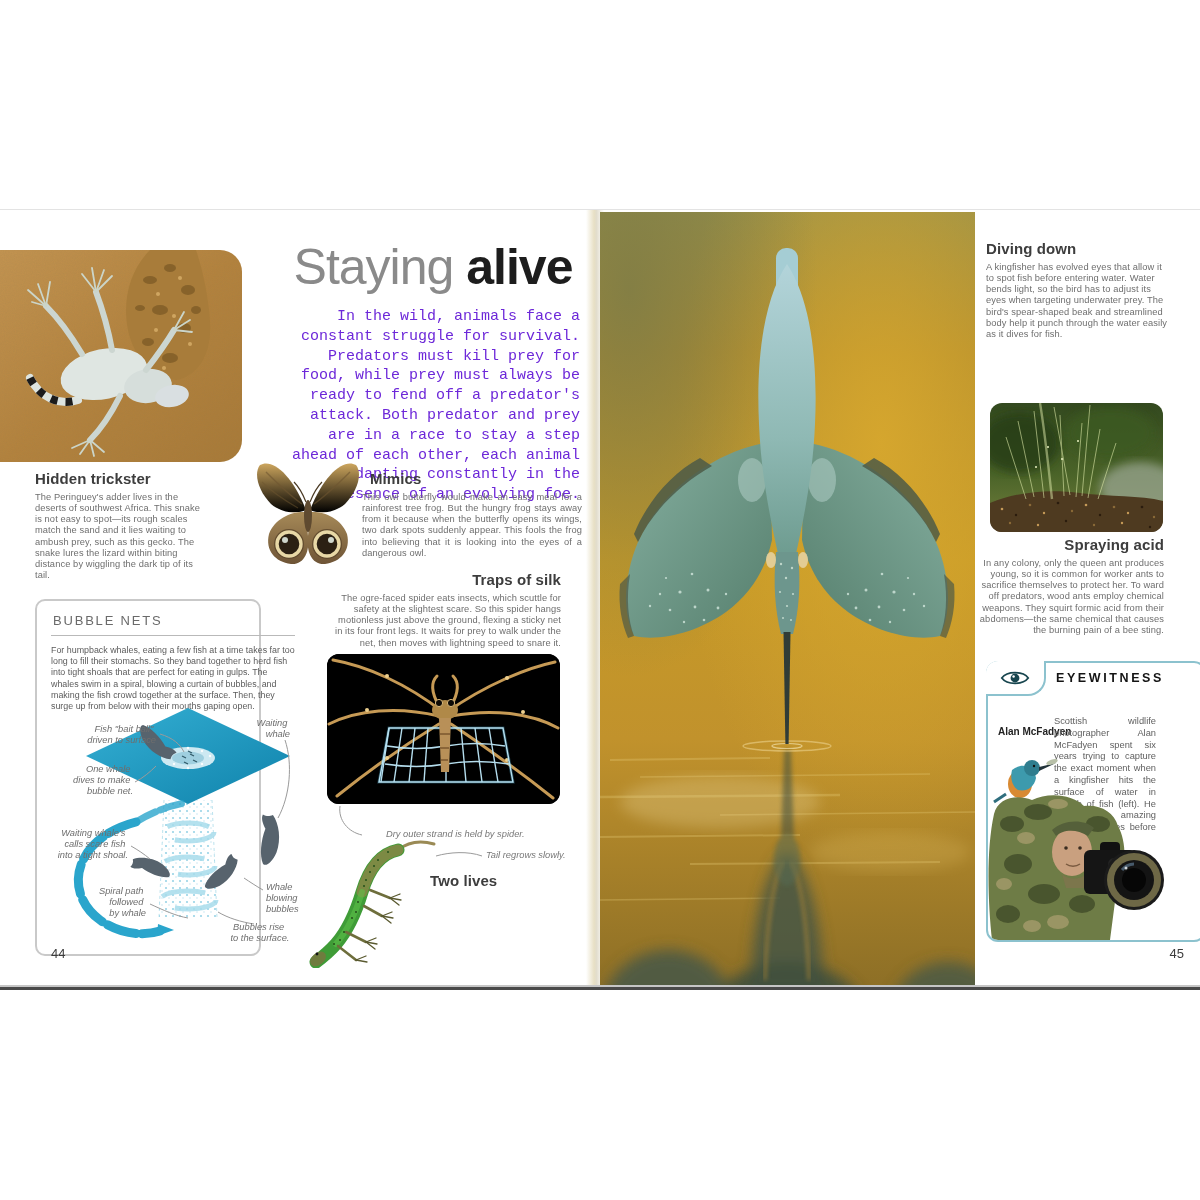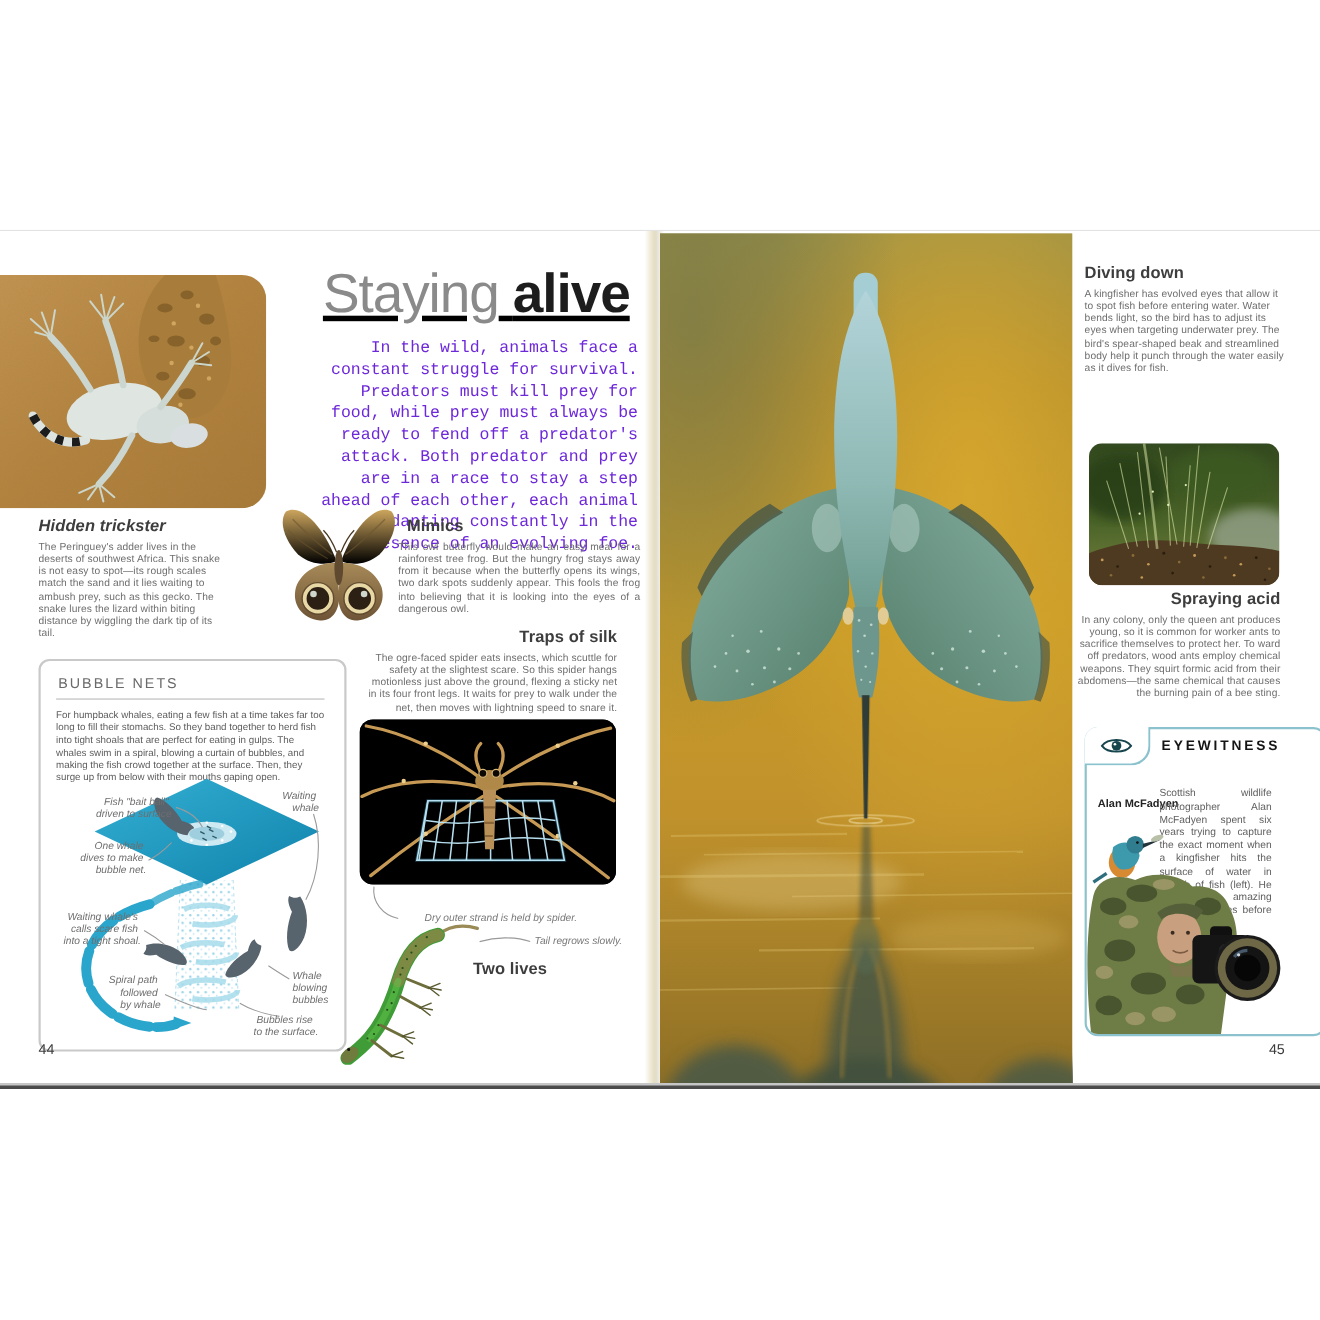--- a/index.html
+++ b/index.html
@@ -13,31 +13,31 @@
   .gutter{left:586px;top:210px;width:18px;height:777px;
           background:linear-gradient(to right,rgba(255,255,255,0),rgba(208,192,138,.5) 45%,rgba(150,132,72,.28) 58%,rgba(255,255,255,0));}
   
   .title{left:283px;top:242px;width:300px;text-align:center;font-size:50px;line-height:1;letter-spacing:-1px;white-space:nowrap;}
   .title .w1{color:#8a8a8a;font-weight:normal;}
   .title .w2{color:#1d1d1d;font-weight:bold;}
   .intro{left:288px;top:307px;width:292px;text-align:right;font-size:15px;line-height:1.32;color:#6d28d9;font-family:Liberation Mono, monospace;}
   .sec-h{font-size:15px;font-weight:bold;color:#3d3d3d;letter-spacing:.1px;}
   .b{font-size:9.3px;line-height:1.2;color:#6e6e6e;letter-spacing:.1px;}
   .cap{font-style:italic;font-size:9.3px;color:#787878;line-height:1.2;}
-  .pagenum{font-size:13px;color:#3c3c3c;}
+  .pagenum{font-size:13px;color:#3c3c3c;margin-left:16px;}
   
   .photo{overflow:hidden;display:block;}
   .gecko{left:0;top:250px;width:242px;height:212px;border-radius:0 22px 22px 0;}
   .butterfly{left:252px;top:452px;width:112px;height:118px;}
   .spider{left:327px;top:654px;width:233px;height:150px;border-radius:12px;background:#000;}
   .skink{left:308px;top:820px;width:132px;height:148px;}
   .kingfisher{left:600px;top:212px;width:375px;height:775px;}
   .ants{left:990px;top:403px;width:173px;height:129px;border-radius:12px;}
   
-  .bbox{left:35px;top:599px;width:280px;height:357px;border:2px solid #c9c9c9;border-radius:10px;background:#fff;box-sizing:border-box;}
+  .bbox{left:35px;top:599px;width:226px;height:357px;border:2px solid #c9c9c9;border-radius:10px;background:#fff;box-sizing:border-box;}
   .bbox-h{position:absolute;left:16px;top:12px;font-size:13px;letter-spacing:1.8px;color:#6a6a6a;}
   .bbox-hr{position:absolute;left:14px;top:34px;width:244px;height:1px;background:#b9b9b9;}
   .bbox-b{position:absolute;left:14px;top:44px;width:246px;font-size:8.9px;line-height:1.26;color:#5c5c5c;text-align:left;}
   .bdiag{position:absolute;left:1px;bottom:4px;width:270px;height:246px;}
   .dg-label{font-style:italic;font-size:9.3px;fill:#6e6e6e;}
   
   .ew{left:986px;top:661px;width:220px;height:281px;border:2px solid #8cc2ce;border-radius:12px;background:#fff;box-sizing:border-box;}
   .ew-tab{position:absolute;left:-2px;top:-2px;width:58px;height:33px;background:#fff;border-right:2px solid #8cc2ce;border-bottom:2px solid #8cc2ce;
           border-bottom-right-radius:18px;border-top-left-radius:12px;display:flex;align-items:center;justify-content:center;}
   .ew-title{position:absolute;left:68px;top:8px;font-size:12.5px;font-weight:bold;letter-spacing:2.6px;color:#141414;}
@@ -121,27 +121,27 @@
           <path d="M174,80 L190,70"></path>
           <path d="M174,80 L192,82"></path>
         <path d="M90,190 L72,198"></path>
           <path d="M90,190 L80,204"></path>
           <path d="M90,190 L94,206"></path>
           <path d="M90,190 L104,202"></path>
       </g>
     </g>
   </svg>
 
-  <h1 class="abs title" style="margin:0;text-decoration:underline;">
+  <h1 class="abs title" style="margin:0;">
     <span class="w1">Staying</span>
     <span class="w2">alive</span>
   </h1>
   <p class="abs intro" style="margin:0;">In the wild, animals face a constant struggle for survival. Predators must kill prey for food, while prey must always be ready to fend off a predator's attack. Both predator and prey are in a race to stay a step ahead of each other, each animal adapting constantly in the presence of an evolving foe.</p>
 
-  <div class="abs sec-h" style="left:35px;top:470px;font-style:italic;">Hidden trickster</div>
+  <div class="abs sec-h" style="left:35px;top:470px;">Hidden trickster</div>
   <div class="abs b" style="left:35px;top:492px;width:172px;">The Peringuey's adder lives in the deserts of southwest Africa. This snake is not easy to spot—its rough scales match the sand and it lies waiting to ambush prey, such as this gecko. The snake lures the lizard within biting distance by wiggling the dark tip of its tail.</div>
 
   <svg class="abs butterfly" viewBox="0 0 112 118">
     <defs>
       <linearGradient id="uw" x1="0" y1="0" x2="0" y2="1">
           <stop offset="0" stop-color="#cda65e"></stop>
           <stop offset="1" stop-color="#97ineapple"></stop>
           <stop offset="1" stop-color="#977748"></stop>
         </linearGradient>
       <linearGradient id="lw" x1="0" y1="0" x2="0" y2="1">

